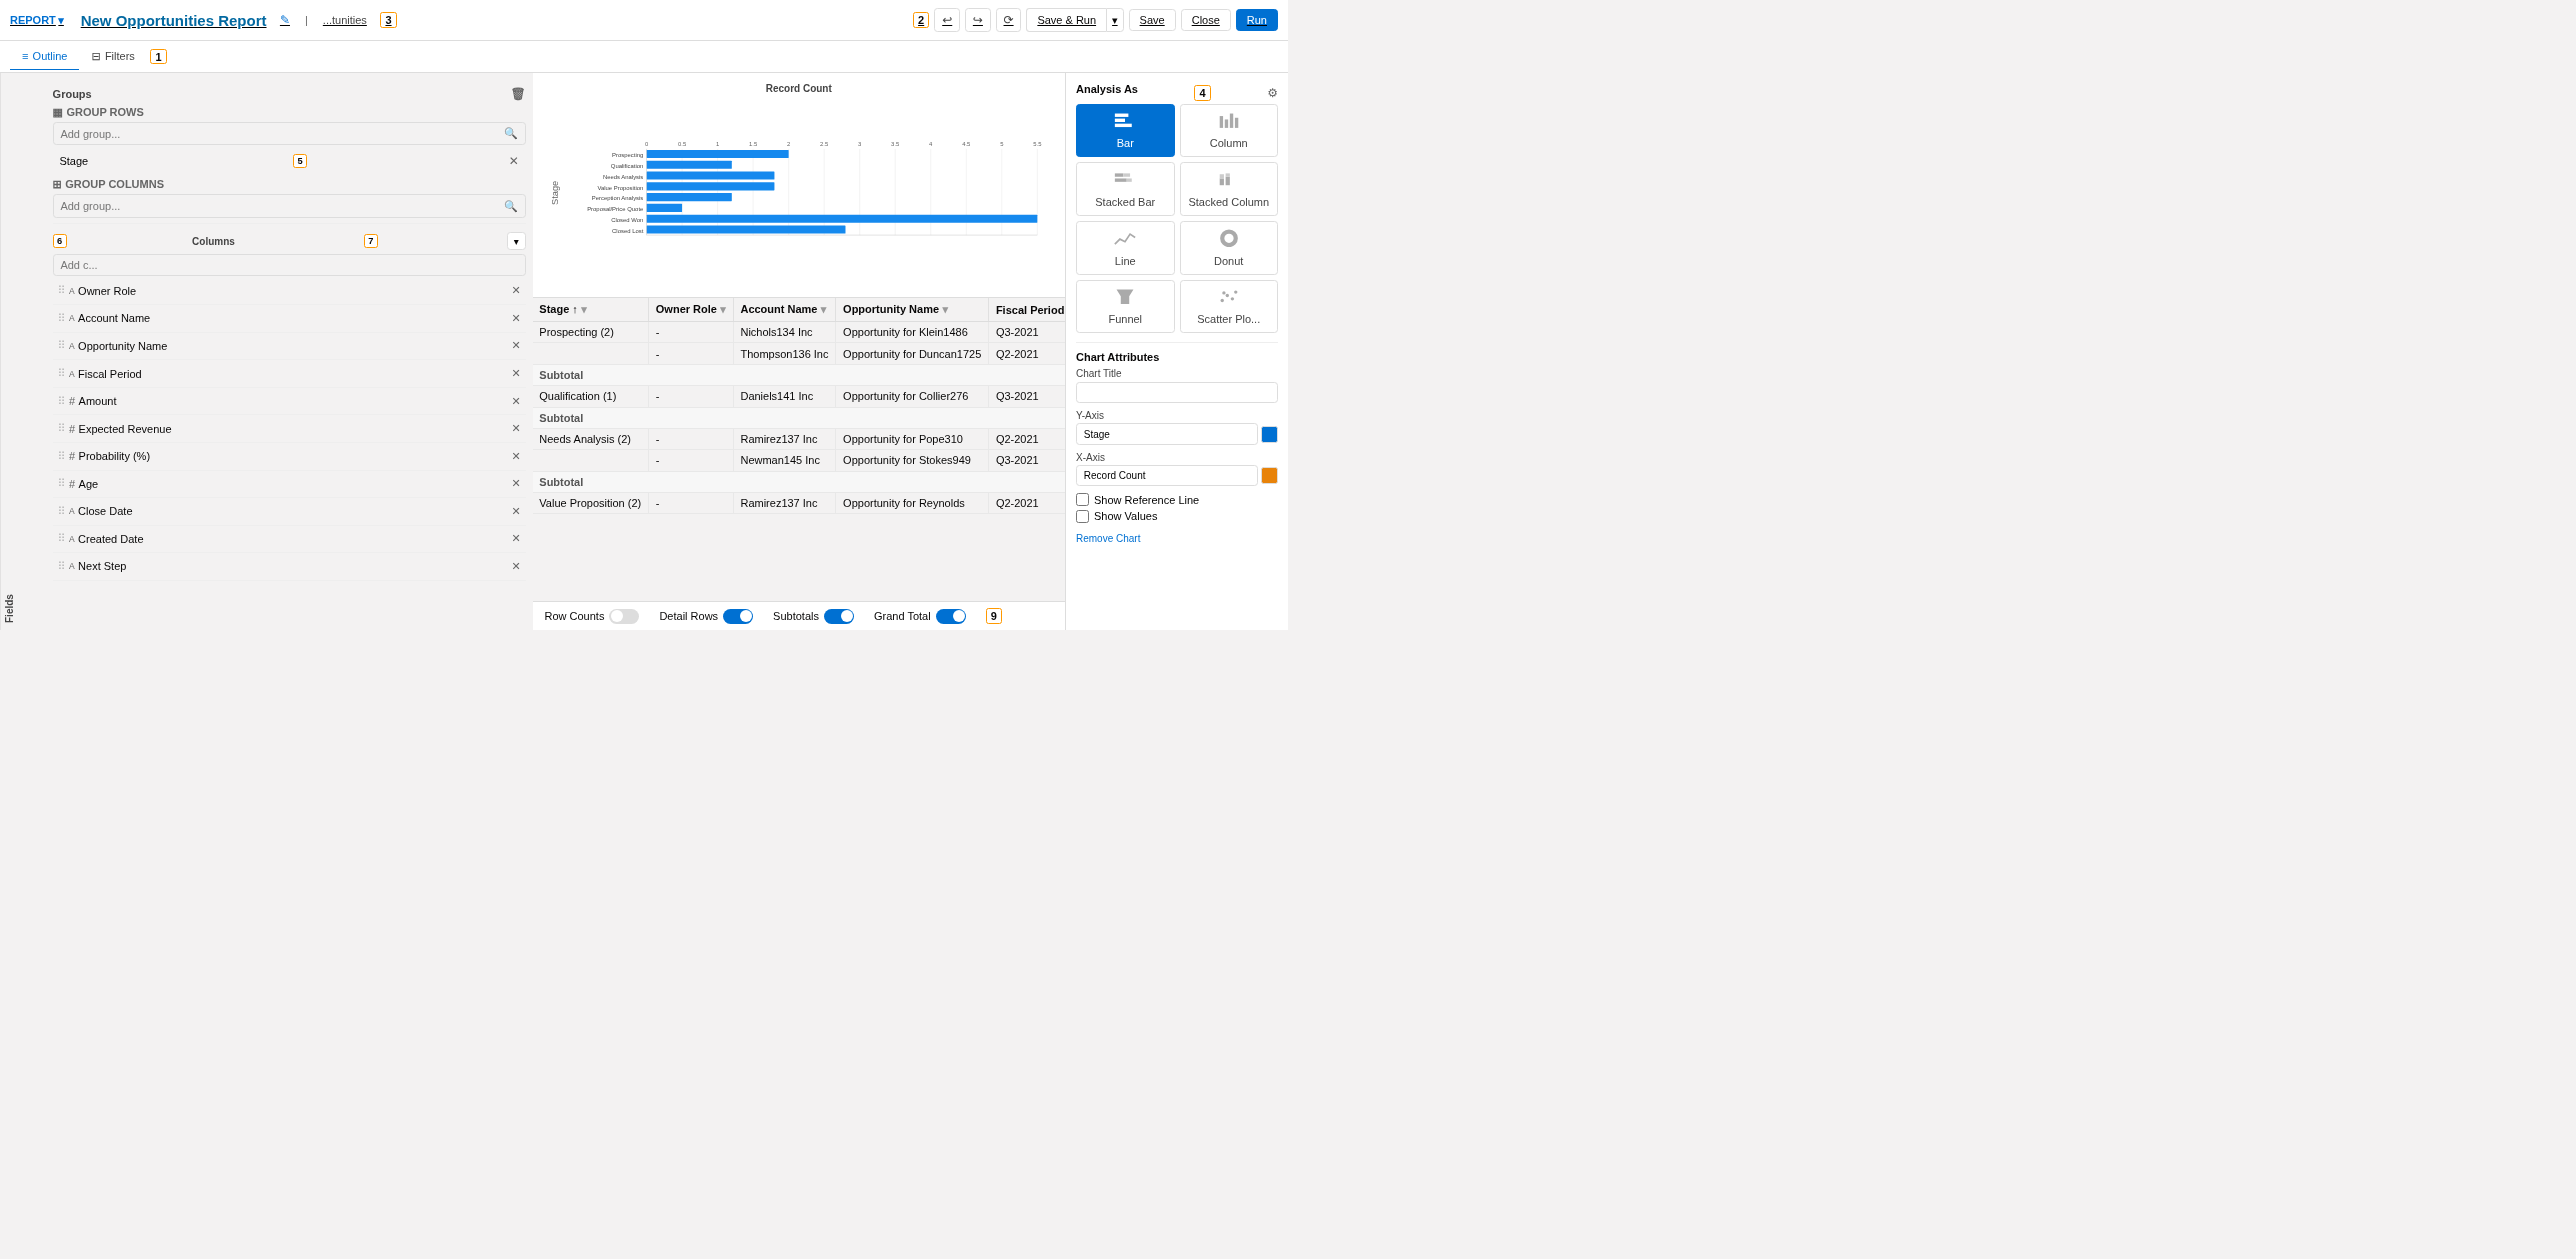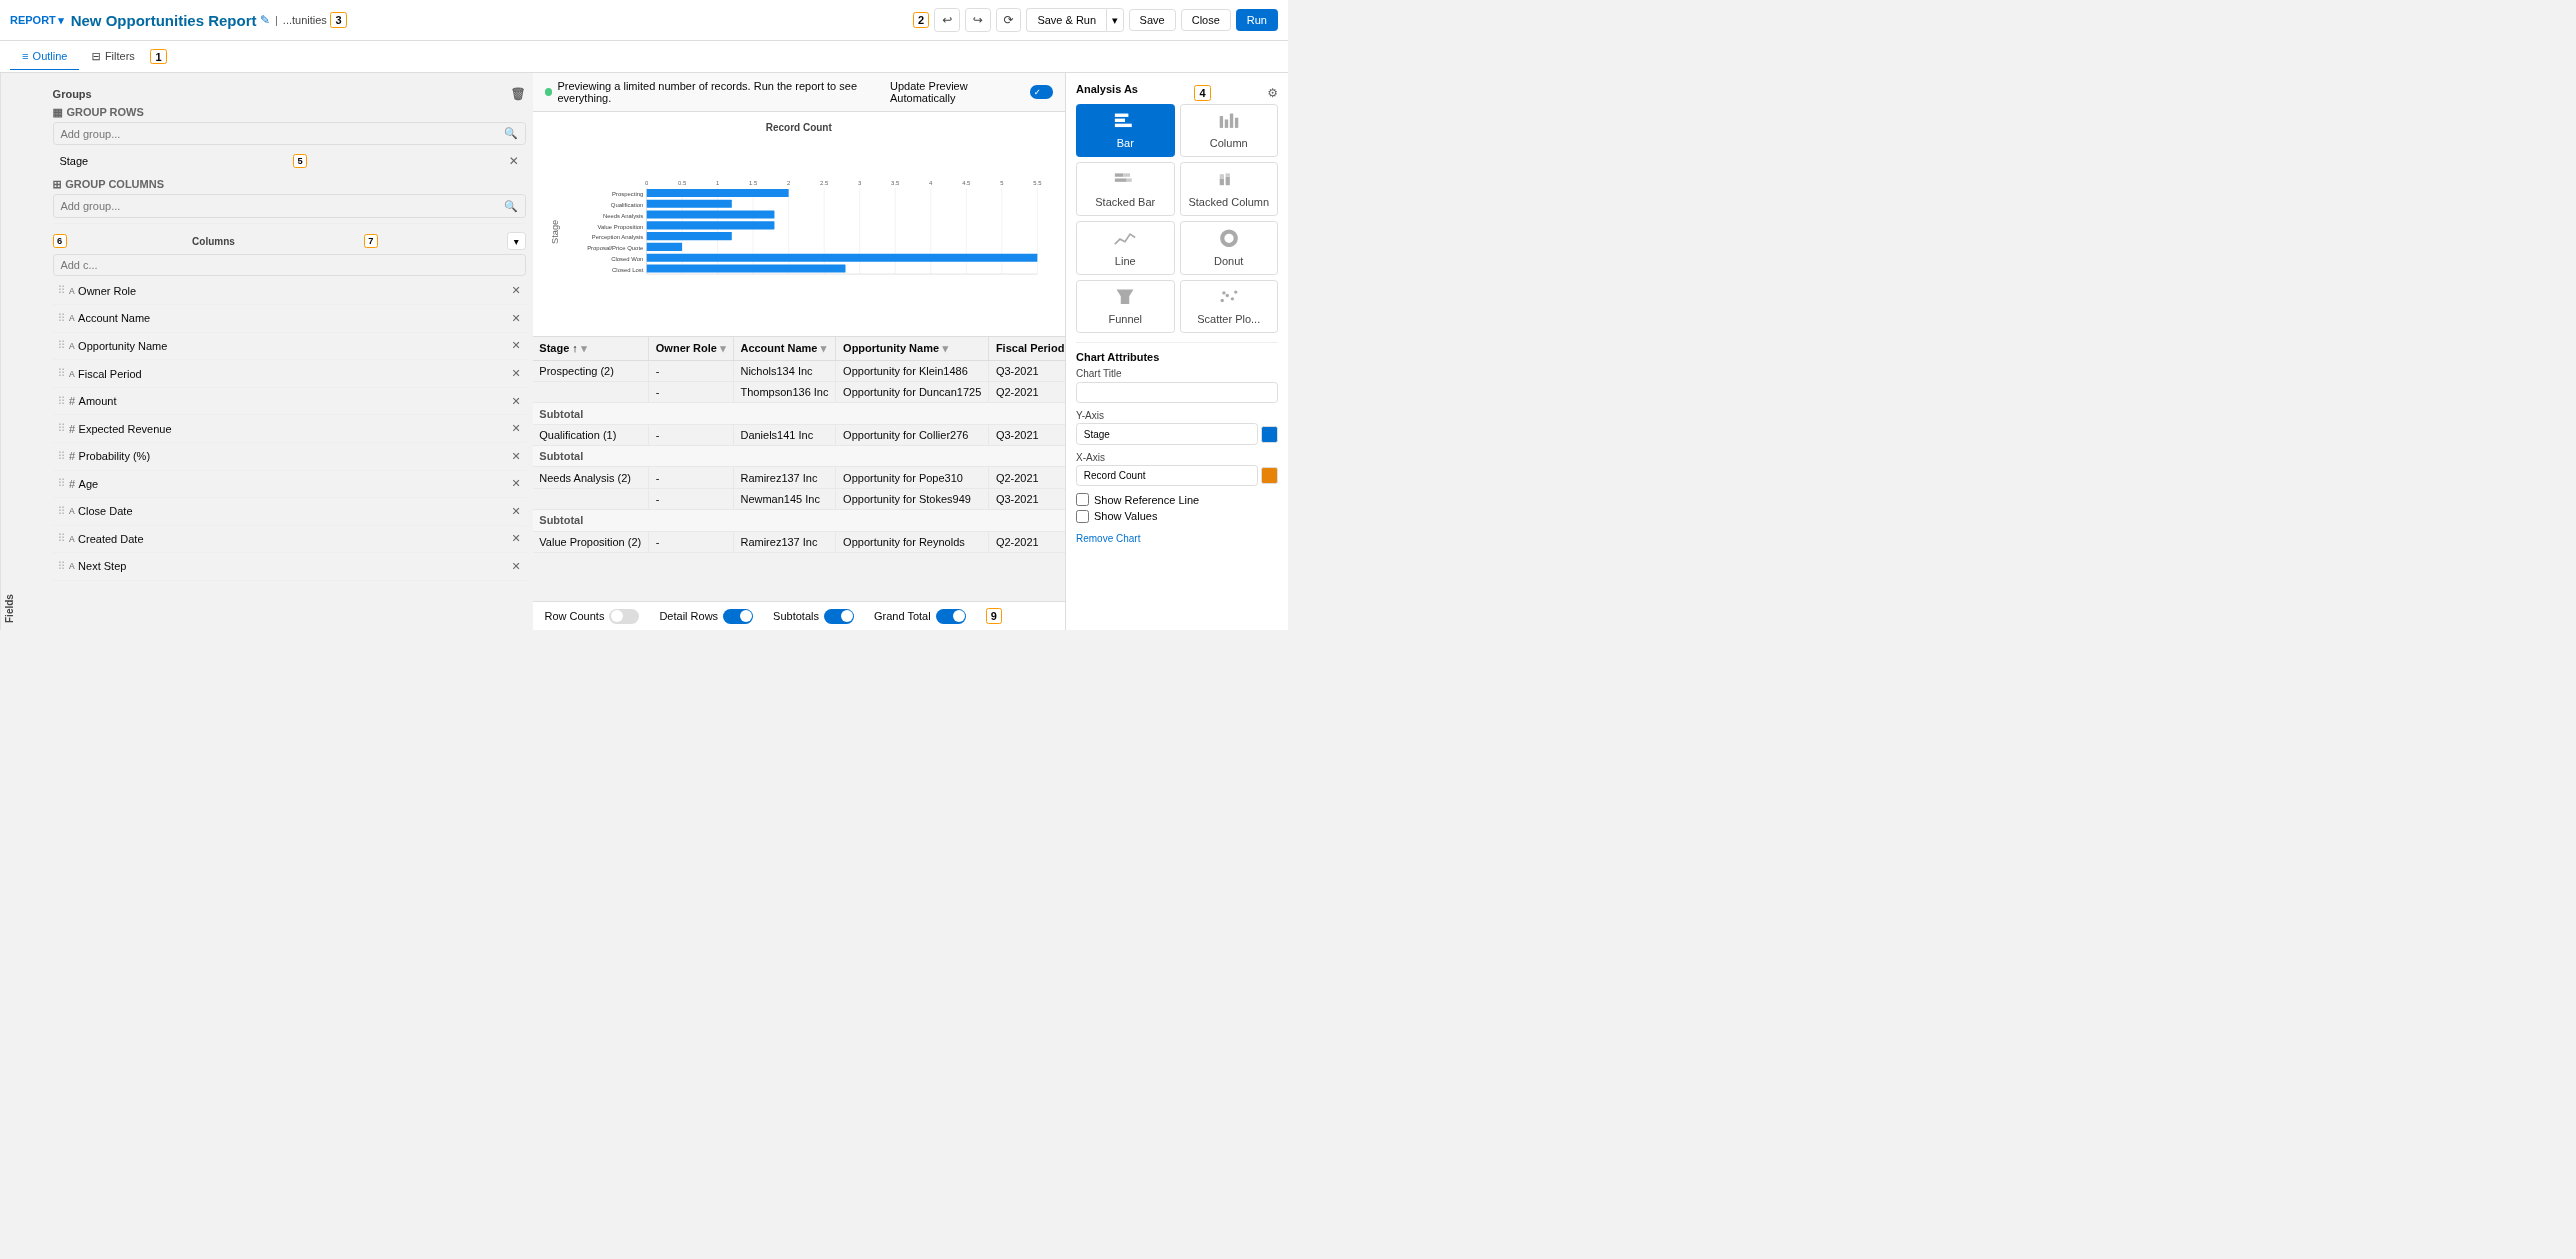--- a/index.html
+++ b/index.html
@@ -1,19 +1,19 @@
 <!DOCTYPE html>
 <html><head>
   <meta charset="utf-8">
   <style>
     * { box-sizing: border-box; margin: 0; padding: 0; font-family: 'Segoe UI', Arial, sans-serif; font-size: 11px; }
     body { background: #f3f2f2; overflow: hidden; width: 1288px; height: 630px; }
 
     
-    .header { display: flex; align-items: center; background: #fff; border-bottom: 0.8px solid #ddd; padding: 0 10px; height: 41px; gap: 0; }
+    .header { display: flex; align-items: center; background: #fff; border-bottom: 0.8px solid #ddd; padding: 0 10px; height: 41px; gap: 10px; text-decoration: underline; }
     .report-label { font-size: 9.3px; color: #0070d2; font-weight: 600; display: flex; align-items: center; gap: 2.5px; }
     .report-title { font-size: 15px; font-weight: 600; color: #0369a1; margin-left: 6.8px; }
     .edit-icon { color: #0070d2; font-size: 12px; cursor: pointer; margin-left: 3.4px; }
     .header-right { margin-left: auto; display: flex; align-items: center; gap: 5px; }
     .btn { border: 0.8px solid #ddd; background: #fff; border-radius: 3.4px; padding: 4.2px 10px; cursor: pointer; font-size: 11px; color: #080707; display: flex; align-items: center; gap: 3.4px; }
     .btn-blue { background: #0070d2; color: #fff; border-color: #0070d2; }
     .btn-save-run { background: #fff; border: 0.8px solid #ddd; }
     .btn-group { display: flex; }
     .btn-group .btn { border-radius: 0; border-right: none; }
     .btn-group .btn:first-child { border-radius: 3.4px 0 0 3.4px; }
@@ -270,30 +270,20 @@
     <span>Next Step</span>
     <span class="x" style="margin-left:auto;">✕</span>
   </div>
           <hr class="divider">
         </div>
     </div>
   </div>
 
   <div class="preview-area">
 
-    <div class="preview-banner">
-      <div style="display:flex; align-items:center;">
-        <span class="green-dot"></span>
-        <span>Previewing a limited number of records. Run the report to see everything.</span>
-      </div>
-      <div class="update-preview">
-        <span>Update Preview Automatically</span>
-        <div class="check-toggle"></div>
-      </div>
-    </div>
 
     <div class="chart-area">
       <div class="chart-title-label">Record Count</div>
       <div class="chart-inner">
         <div class="chart-y-label">Stage</div>
         <div class="chart-svg-area">
           <svg id="bar-chart" width="100%" height="186" viewBox="0 0 900 220" style="font-size:13px">
               <line x1="155" y1="30" x2="155" y2="190" stroke="#e8e8e8" stroke-width="1"></line>
               <text x="155" y="25" text-anchor="middle" font-size="11" fill="#666">0</text>
               <line x1="220.9090909090909" y1="30" x2="220.9090909090909" y2="190" stroke="#e8e8e8" stroke-width="1"></line>

